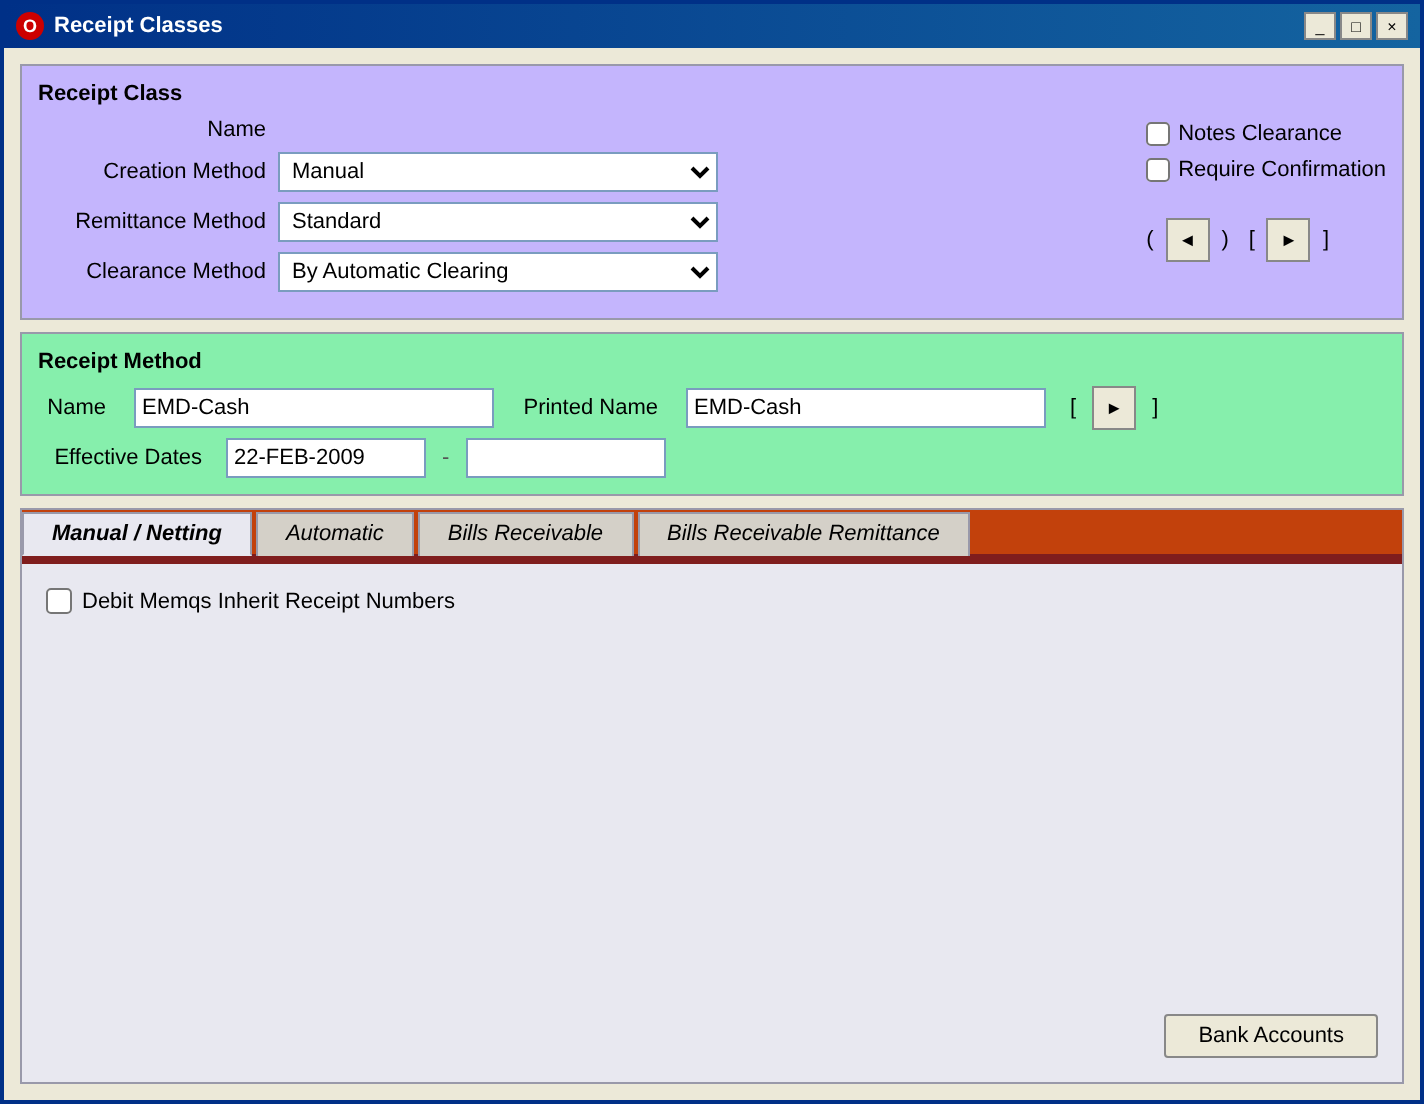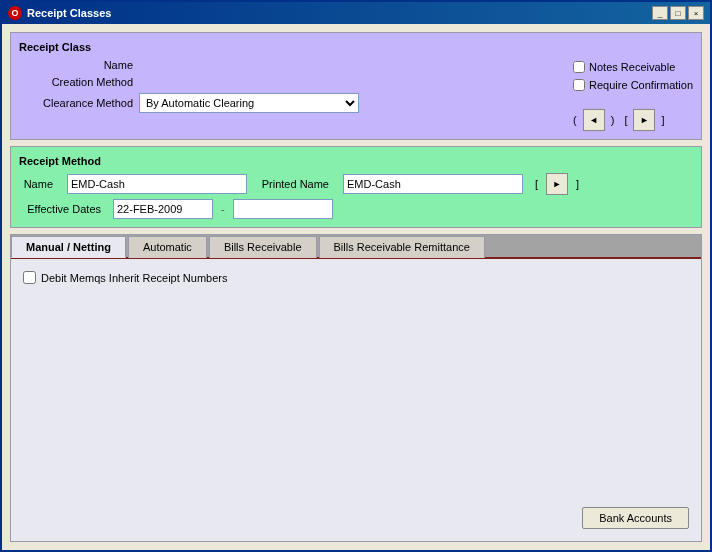--- a/index.html
+++ b/index.html
@@ -159,22 +159,23 @@
     .tabs-container {
       flex: 1;
       border: 1px solid #9999aa;
       background: #e8e8f0;
       display: flex;
       flex-direction: column;
     }
 
     .tabs-bar {
       display: flex;
-      background: #a3a3a3;
-      border-bottom: 2px solid #7f1d1d;
+      background: #c2410c;
+      border-bottom: 5px solid #7f1d1d;
+      font-style: italic;
     }
 
     .tab {
       padding: 4px 14px;
       font-size: 11px;
       cursor: pointer;
       border: 1px solid #9999aa;
       border-bottom: none;
       background: #d4d0c8;
       margin-right: 2px;
@@ -247,35 +248,44 @@
       <div style="display: flex; gap: 16px;">
 
         <div style="flex: 1;">
 
           <div class="form-row">
             <span class="form-label" style="width: 120px;">Name</span>
           </div>
 
           <div class="form-row">
             <span class="form-label" style="width: 120px;">Creation Method</span>
-          </div>
-
+            <select style="width: 220px;">
+              <option>Manual</option>
+            </select>
+          </div>
+
+          <div class="form-row">
+            <span class="form-label" style="width: 120px;">Remittance Method</span>
+            <select style="width: 220px;">
+              <option>Standard</option>
+            </select>
+          </div>
 
           <div class="form-row">
             <span class="form-label" style="width: 120px;">Clearance Method</span>
             <select style="width: 220px;">
               <option>By Automatic Clearing</option>
             </select>
           </div>
         </div>
 
         <div style="display: flex; flex-direction: column; justify-content: flex-start; gap: 6px; padding-top: 2px;">
           <label class="checkbox-label">
             <input type="checkbox" style="">
-            <span>Notes Receivable</span>
+            <span>Notes Clearance</span>
           </label>
           <label class="checkbox-label">
             <input type="checkbox" style="">
             <span>Require Confirmation</span>
           </label>
 
           <div style="display: flex; align-items: center; gap: 6px; margin-top: 12px;">
             <span style="font-size:11px;">(</span>
             <button class="nav-btn">◄</button>
             <span style="font-size:11px;">)</span>

